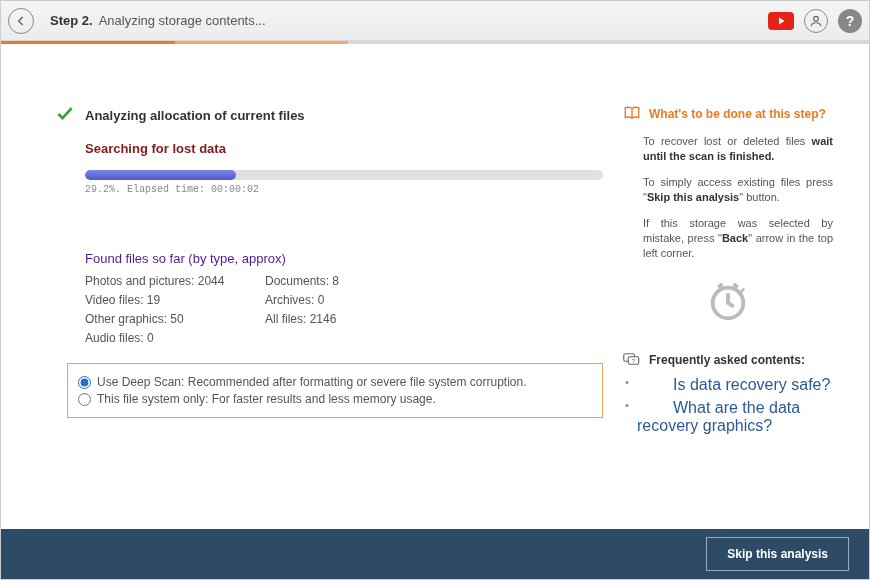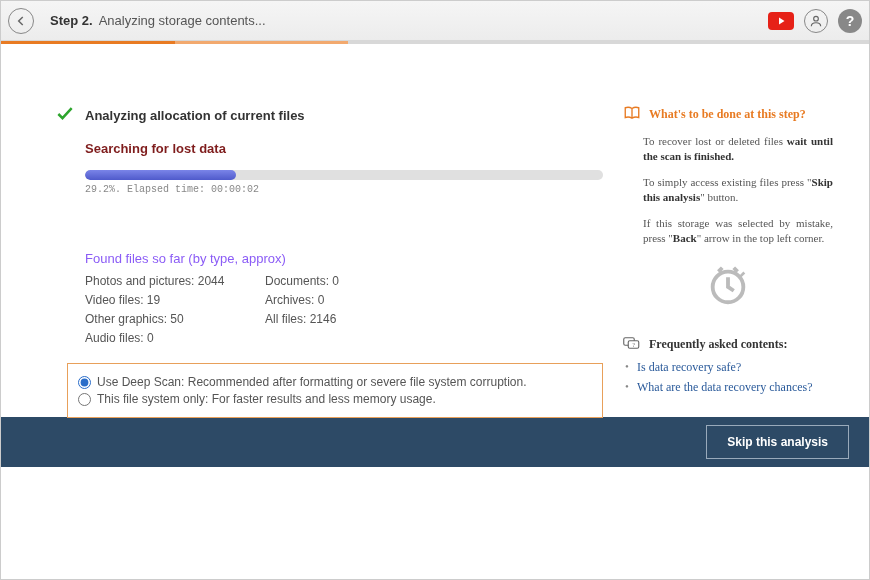--- a/index.html
+++ b/index.html
@@ -46,46 +46,46 @@
 .usr svg { width: 14px; height: 14px; }
 .hlp { background: #888; color: #fff; font-weight: bold; font-size: 14px; }
 .progress-strip { height: 3px; display: flex; }
 .progress-strip .seg1 { width: 20%; background: #e87b23; }
 .progress-strip .seg2 { width: 20%; background: #f2a96e; }
 .progress-strip .seg3 { flex: 1; background: #d8d8d8; }
 .content {
   display: flex;
   padding: 60px 30px 20px 54px;
   gap: 20px;
-  height: 373px;
+  height: 485px;
   border-radius: 10px;
 }
 .left { flex: 1; max-width: 548px; }
-.right { width: 210px; font-size: 11px; color: #555; font-family: Liberation Serif, serif; }
+.right { width: 210px; font-size: 11px; color: #555; }
 .row-title { display: flex; align-items: center; gap: 10px; margin-bottom: 14px; }
 .check { color: #2da52d; }
 .check svg { width: 20px; height: 20px; }
 .row-title h3 { font-size: 13px; font-weight: bold; color: #333; }
 .subtitle { margin-left: 30px; font-size: 13px; font-weight: bold; color: #7f1d1d; margin-bottom: 14px; }
 .pbar-wrap { margin-left: 30px; margin-bottom: 4px; }
 .pbar {
   height: 10px;
   background: #e0e0e0;
   border-radius: 6px;
   overflow: hidden;
 }
 .pbar-fill {
   height: 100%;
   width: 29.2%;
   background: linear-gradient(#7a84e8, #4f5acb);
   border-radius: 6px;
 }
 .ptext { margin-left: 30px; font-size: 10px; color: #888; margin-top: 3px; font-family: Liberation Mono, monospace; }
 .found-section { margin-top: 56px; margin-left: 30px; }
-.found-title { color: #8b5cf6; font-size: 13px; margin-bottom: 8px; }
+.found-title { color: #4c1d95; font-size: 13px; margin-bottom: 8px; }
 .found-grid { display: grid; grid-template-columns: 180px 180px; row-gap: 5px; font-size: 12px; color: #555; }
 .scan-opts {
   margin-left: 12px;
   margin-top: 18px;
   border: 1px solid #e8a05a;
   padding: 8px 10px;
   font-size: 12px;
   color: #555;
 }
 .scan-opts label { display: flex; align-items: center; gap: 6px; margin: 3px 0; cursor: pointer; }
@@ -99,21 +99,21 @@
 .clock-wrap { text-align: center; margin: 16px 0 26px; }
 .clock { color: #bbb; }
 .clock svg { width: 46px; height: 46px; }
 .faq-title { display: flex; align-items: center; gap: 8px; margin-bottom: 8px; }
 .faq-title .ic { color: #666; }
 .faq-title .ic svg { width: 18px; height: 14px; }
 .faq-title b { color: #333; font-size: 12px; }
 .faq-list { list-style: none; }
 .faq-list li { position: relative; padding-left: 14px; margin: 5px 0; }
 .faq-list li::before { content: "•"; position: absolute; left: 2px; color: #888; }
-.faq-list a { color: #2a5a9a; text-decoration: none; font-size: 12px; cursor: pointer; }
+.faq-list a { color: #2a5a9a; text-decoration: none; font-size: 16px; cursor: pointer; margin-left: 36px; }
 .footer {
   background: #2d4a66;
   height: 50px;
   display: flex;
   align-items: center;
   justify-content: flex-end;
   padding: 0 20px;
 }
 .skip-btn {
   background: #2d4a66;
@@ -178,21 +178,21 @@
       <div class="pbar">
         <div class="pbar-fill"></div>
       </div>
     </div>
     <div class="ptext">29.2%. Elapsed time: 00:00:02</div>
 
     <div class="found-section">
       <div class="found-title">Found files so far (by type, approx)</div>
       <div class="found-grid">
         <div>Photos and pictures: 2044</div>
-        <div>Documents: 0</div>
+        <div>Documents: 8</div>
         <div>Video files: 19</div>
         <div>Archives: 0</div>
         <div>Other graphics: 50</div>
         <div>All files: 2146</div>
         <div>Audio files: 0</div>
       </div>
     </div>
 
     <div class="scan-opts">
       <label>
@@ -234,20 +234,20 @@
         <svg viewBox="0 0 24 16">
             <rect x="1" y="1" width="14" height="10" rx="2" fill="none" stroke="currentColor" stroke-width="1.5"></rect>
             <rect x="7" y="5" width="14" height="10" rx="2" fill="#fff" stroke="currentColor" stroke-width="1.5"></rect>
             <text x="14" y="13" font-size="8" text-anchor="middle" fill="currentColor">?</text>
           </svg>
       </span>
       <b>Frequently asked contents:</b>
     </div>
     <ul class="faq-list">
       <li><a>Is data recovery safe?</a></li>
-      <li><a>What are the data recovery chances?</a></li>
+      <li><a>What are the data recovery graphics?</a></li>
     </ul>
   </div>
 </div>
 
 <div class="footer">
   <button class="skip-btn">Skip this analysis</button>
 </div>
 
 </body></html>

